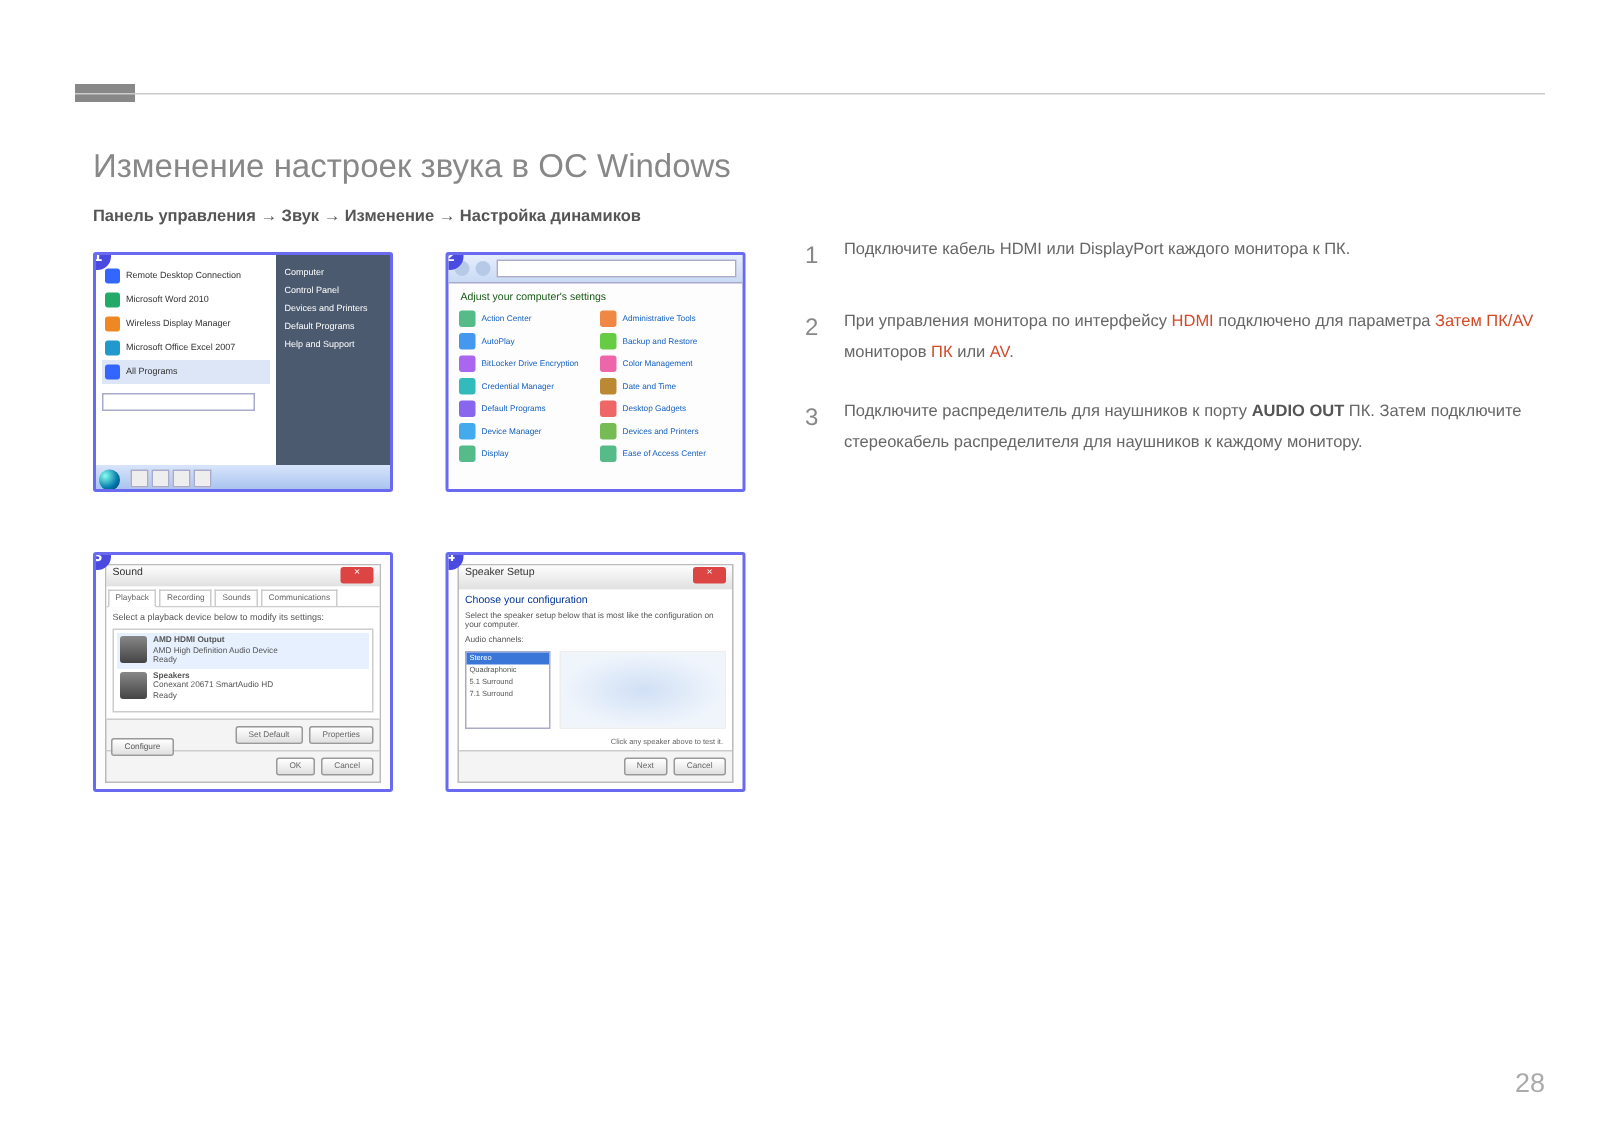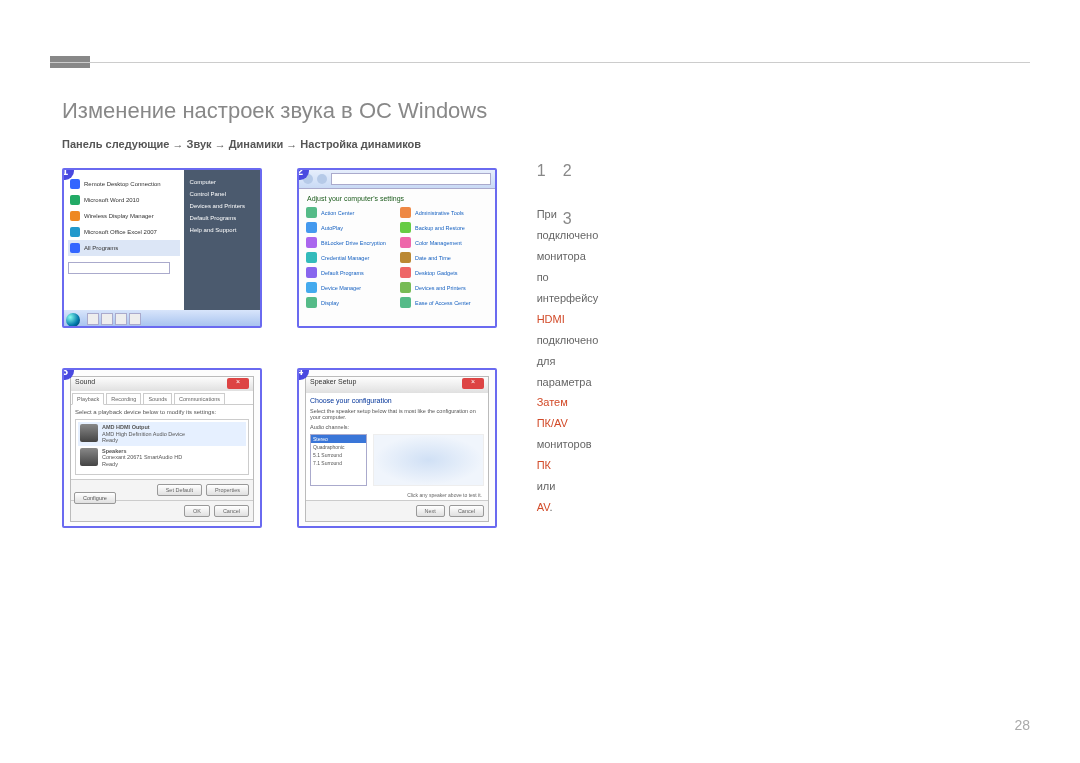--- a/index.html
+++ b/index.html
@@ -194,35 +194,35 @@
     font-size: 16px;
     color: #888;
     font-weight: 400;
   }
   .hl-red { color: #d24a28; margin-top: 48px; }
   .hl-bold { font-weight: 700; color:#555; }
   .page-num {
     position: absolute;
     bottom: 30px;
     right: 50px;
-    font-size: 14px;
+    font-size: 18px;
     color: #aaa;
     font-weight: 300;
   }
 </style>
 </head>
 <body>
 
 <div class="tab"></div>
 <div class="rule"></div>
 
 <div class="content">
   <div class="left-col">
     <h1 class="main-title">Изменение настроек звука в ОС Windows</h1>
-    <div class="path">Панель следующие → Звук → Динамики → Настройка динамиков</div>
+    <div class="path">Панель управления → Звук → Изменение → Настройка динамиков</div>
 
     <div class="thumbs-grid">
 
       <div class="thumb">
         <div class="badge">1</div>
         <div class="sm-wrap">
           <div class="sm-left" id="sm-left">
               <div class="sm-item a">
                 <span class="ic"></span>
                 <span>Remote Desktop Connection</span>
@@ -405,20 +405,22 @@
         </div>
       </div>
 
     </div>
   </div>
 
   <div class="right-col">
     <div style="height:58px;"></div>
     <div class="steps" id="steps">
         <div class="step-num">1</div>
+        <div><span>Подключите кабель HDMI или DisplayPort каждого монитора к ПК.</span></div>
         <div class="step-num">2</div>
-        <div><span>При подключено монитора по интерфейсу </span><span class="hl-red">HDMI</span><span> подключено для параметра </span><span class="hl-red">Затем ПК/AV</span><span> мониторов </span><span class="hl-red">ПК</span><span> или </span><span class="hl-red">AV</span><span>.</span></div>
+        <div><span>При управления монитора по интерфейсу </span><span class="hl-red">HDMI</span><span> подключено для параметра </span><span class="hl-red">Затем ПК/AV</span><span> мониторов </span><span class="hl-red">ПК</span><span> или </span><span class="hl-red">AV</span><span>.</span></div>
         <div class="step-num">3</div>
+        <div><span>Подключите распределитель для наушников к порту </span><span class="hl-bold">AUDIO OUT</span><span> ПК. Затем подключите стереокабель распределителя для наушников к каждому монитору.</span></div>
       </div>
   </div>
 </div>
 
 <div class="page-num">28</div>
 
 </body></html>

